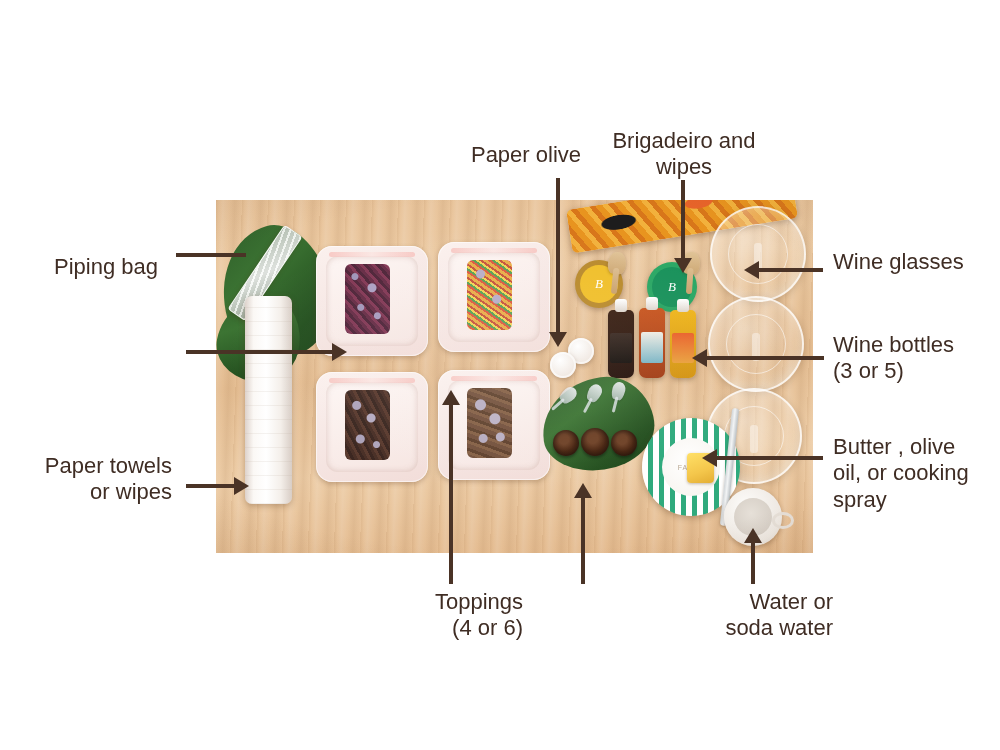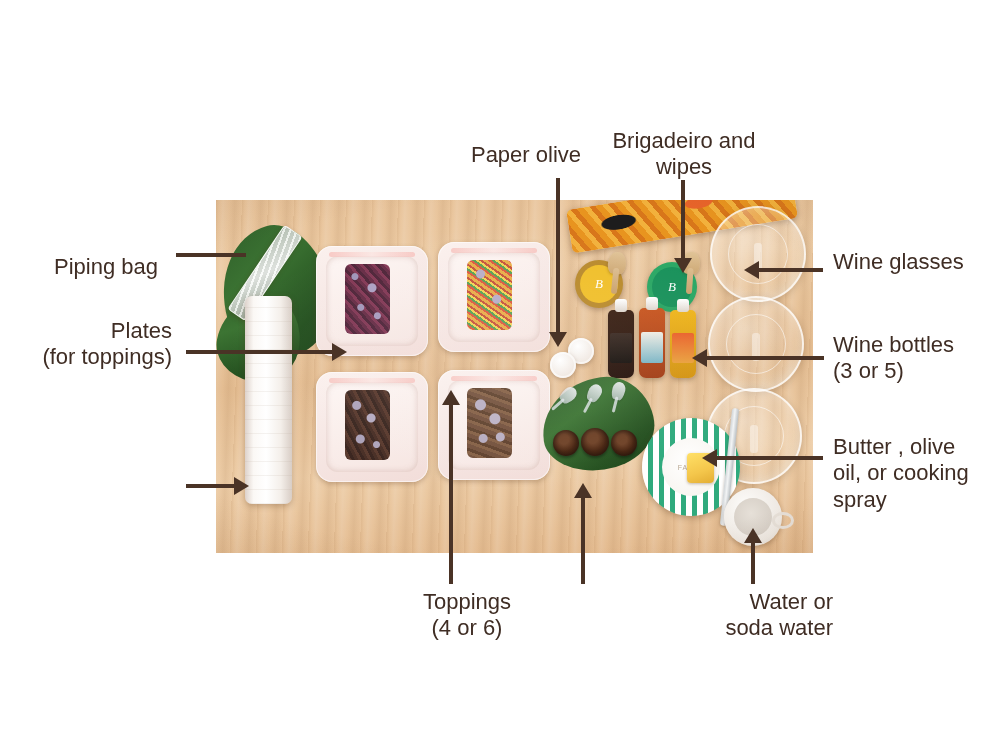--- a/index.html
+++ b/index.html
@@ -326,25 +326,25 @@
 
     <div class="obj mug" style="left:508px;top:288px;width:58px;height:58px;">
       <div class="inner"></div>
         <div class="ear"></div>
     </div>
   </div>
 
   <div class="lbl r" style="left:0px;top:241px;width:158px;margin-top:13px;">Piping bag</div>
   <div class="arrow h" style="left:176px;top:253px;width:70px;"></div>
 
-  <div class="lbl r" style="left:0px;top:318px;width:172px;">Plates
-(for toppings)</div>
   <div class="arrow h" style="left:186px;top:350px;width:150px;"></div>
   <div class="head right" style="left:332px;top:343px;"></div>
 
+  <div class="lbl r" style="left:0px;top:453px;width:172px;">Paper towels
+or wipes</div>
   <div class="arrow h" style="left:186px;top:484px;width:52px;"></div>
   <div class="head right" style="left:234px;top:477px;"></div>
 
   <div class="lbl c" style="left:446px;top:142px;width:160px;">Paper olive</div>
   <div class="arrow v" style="left:556px;top:178px;height:158px;"></div>
   <div class="head down" style="left:549px;top:332px;"></div>
 
   <div class="lbl c" style="left:598px;top:128px;width:172px;">Brigadeiro and
 wipes</div>
   <div class="arrow v" style="left:681px;top:180px;height:82px;"></div>
@@ -358,21 +358,21 @@
 (3 or 5)</div>
   <div class="arrow h" style="left:706px;top:356px;width:118px;"></div>
   <div class="head left" style="left:692px;top:349px;"></div>
 
   <div class="lbl l" style="left:833px;top:434px;width:175px;">Butter , olive
 oil, or cooking
 spray</div>
   <div class="arrow h" style="left:715px;top:456px;width:108px;"></div>
   <div class="head left" style="left:702px;top:449px;"></div>
 
-  <div class="lbl c" style="left:387px;top:589px;width:160px;">Toppings
+  <div class="lbl c" style="left:363px;top:589px;width:160px;text-align:right;">Toppings
 (4 or 6)</div>
   <div class="arrow v" style="left:449px;top:404px;height:180px;"></div>
   <div class="head up" style="left:442px;top:390px;"></div>
 
   <div class="arrow v" style="left:581px;top:497px;height:87px;"></div>
   <div class="head up" style="left:574px;top:483px;"></div>
 
   <div class="lbl c" style="left:673px;top:589px;width:160px;text-align:right;">Water or
 soda water</div>
   <div class="arrow v" style="left:751px;top:542px;height:42px;"></div>

